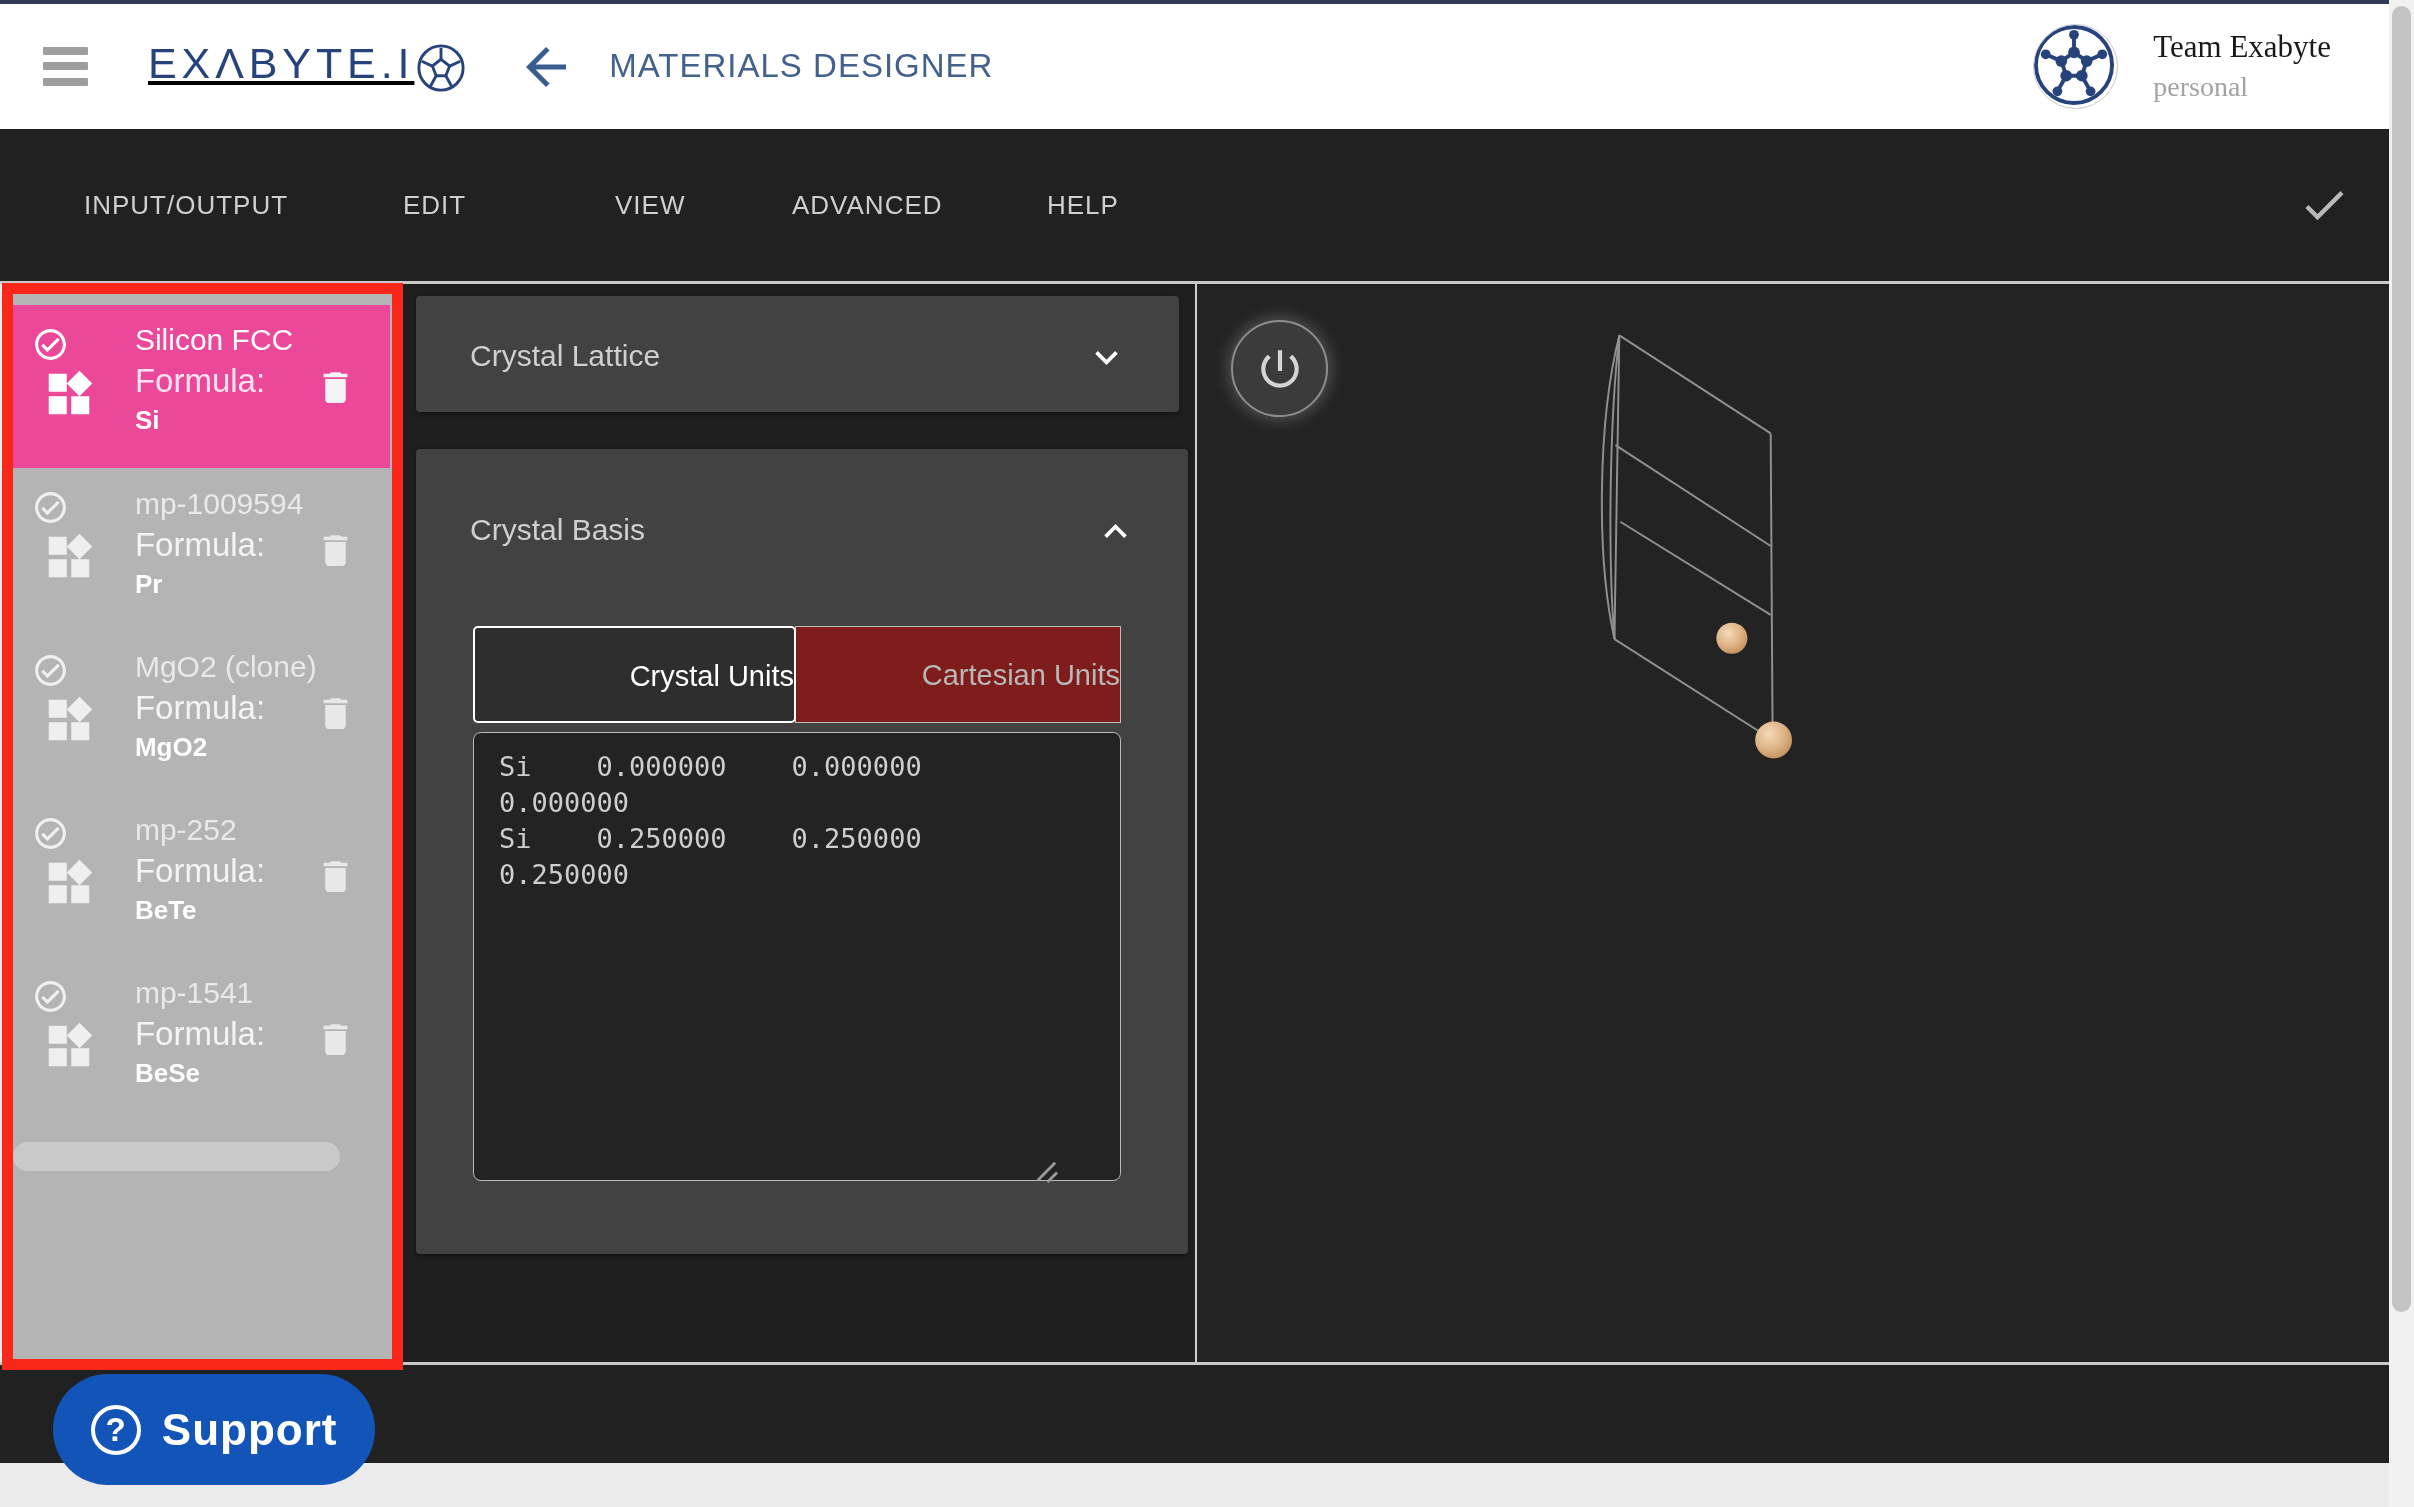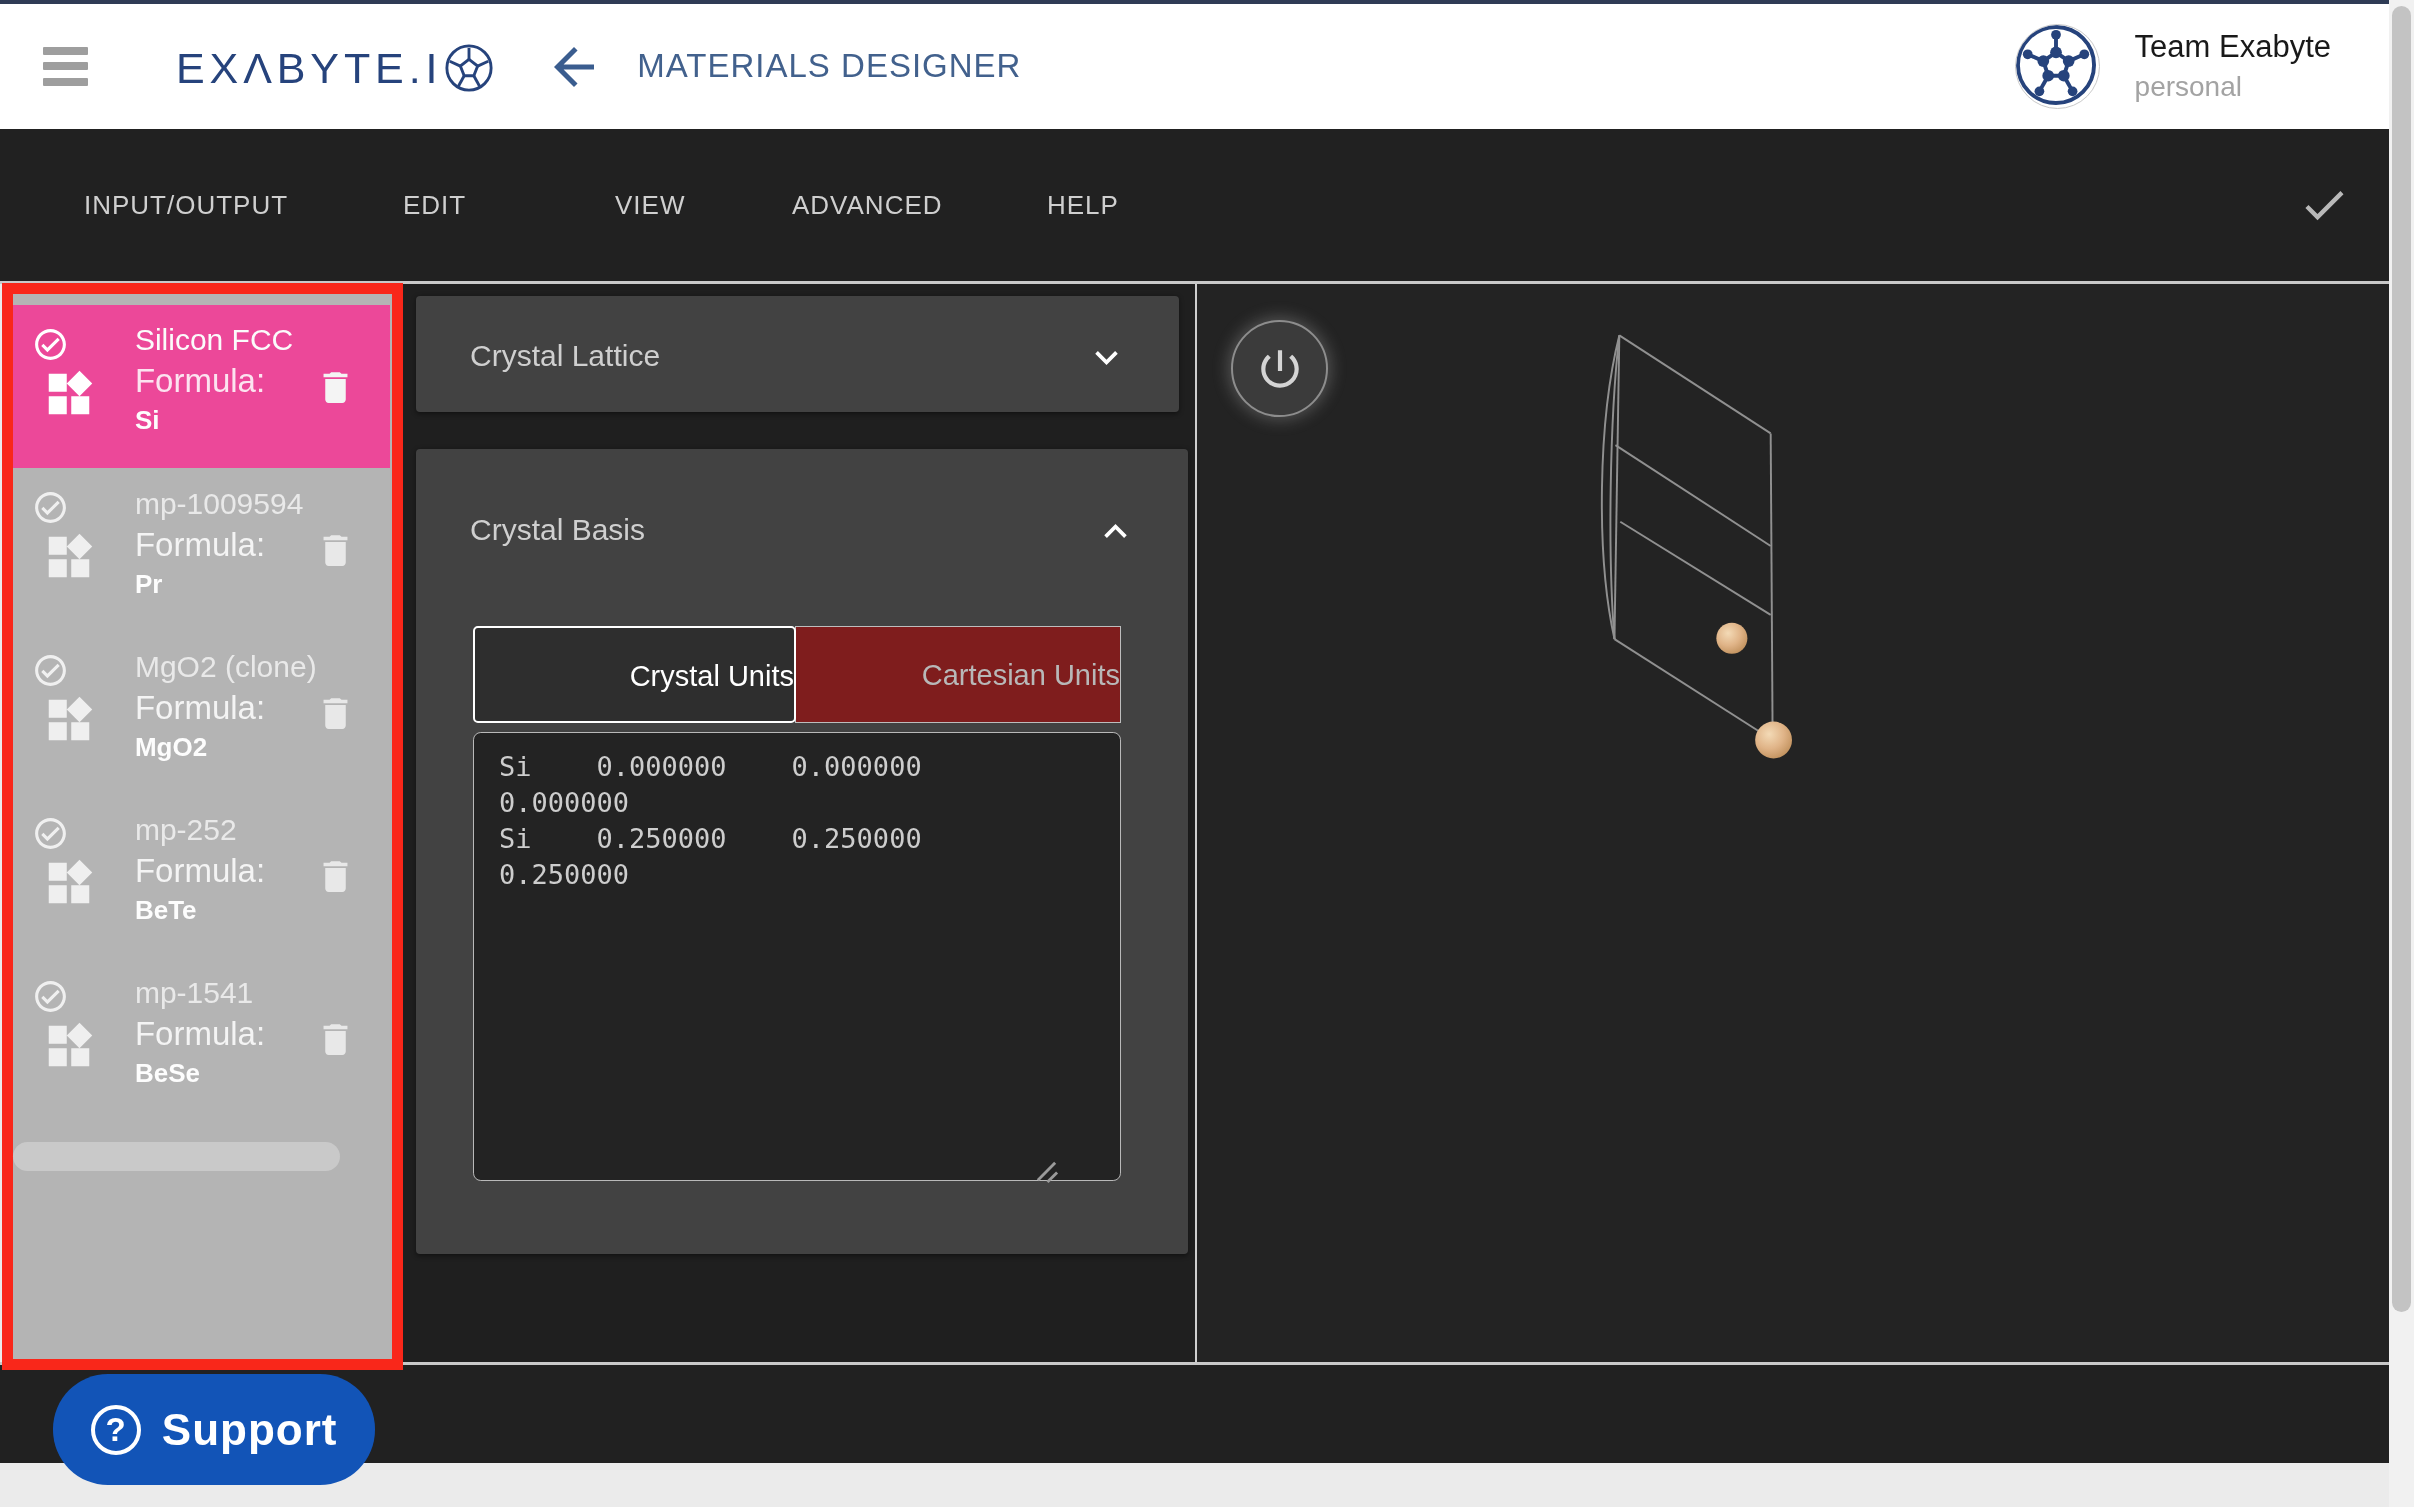--- a/index.html
+++ b/index.html
@@ -11,28 +11,28 @@
   .top-edge{left:0;top:0;width:2414px;height:3.9px;background:#2f3b55;}
   .left-edge{left:0;top:3.9px;width:4.9px;height:125px;background:#3a3a3a;}
   .v-scrollbar{left:2389px;top:0;width:25px;height:1508px;background:#f1f1f1;}
   .v-thumb{left:2.9px;top:5.8px;width:19.4px;height:1306px;border-radius:9.7px;background:#c3c3c3;}
 
   
   .header{left:0;top:3.9px;width:2389px;height:125px;background:#ffffff;}
   .header-left{left:43px;top:0;height:125px;display:flex;align-items:center;}
   .hamburger{width:45px;height:39px;display:flex;flex-direction:column;justify-content:space-between;cursor:pointer;}
   .hamburger span{display:block;width:45px;height:7.8px;background:#9e9e9e;border-radius:1px;}
-  .brand{margin-left:88px;display:flex;align-items:flex-end;}
+  .brand{margin-left:60px;display:flex;align-items:flex-start;text-decoration:underline;}
   .brand-text{font-size:43px;letter-spacing:4.9px;font-weight:500;color:#26437c;}
   .brand-ball{margin-left:1.9px;margin-top:3.9px;}
   .back-arrow{margin-left:50px;margin-top:1.9px;cursor:pointer;}
   .page-title{margin-left:33px;font-size:33px;letter-spacing:1px;color:#42618d;}
   .header-right{right:58px;top:0;height:125px;display:flex;align-items:center;}
   .avatar{width:83px;height:83px;border-radius:50%;border:1.9px solid #c9c9c9;background:#fff;overflow:hidden;}
-  .user-block{margin-left:35px;}
+  .user-block{margin-left:35px;font-family:Liberation Serif, serif;}
   .user-name{font-size:31px;color:#191919;}
   .user-role{font-size:28px;color:#a3a3a3;margin-top:5.8px;}
 
   
   .menubar{left:0;top:129px;width:2389px;height:152px;background:#212121;}
   .menu-item{position:absolute;top:0;height:152px;line-height:152px;font-size:26px;letter-spacing:1px;
              color:#cfcfcf;cursor:pointer;white-space:nowrap;}
   .menu-check{position:absolute;left:2298px;top:50px;cursor:pointer;}
 
   

